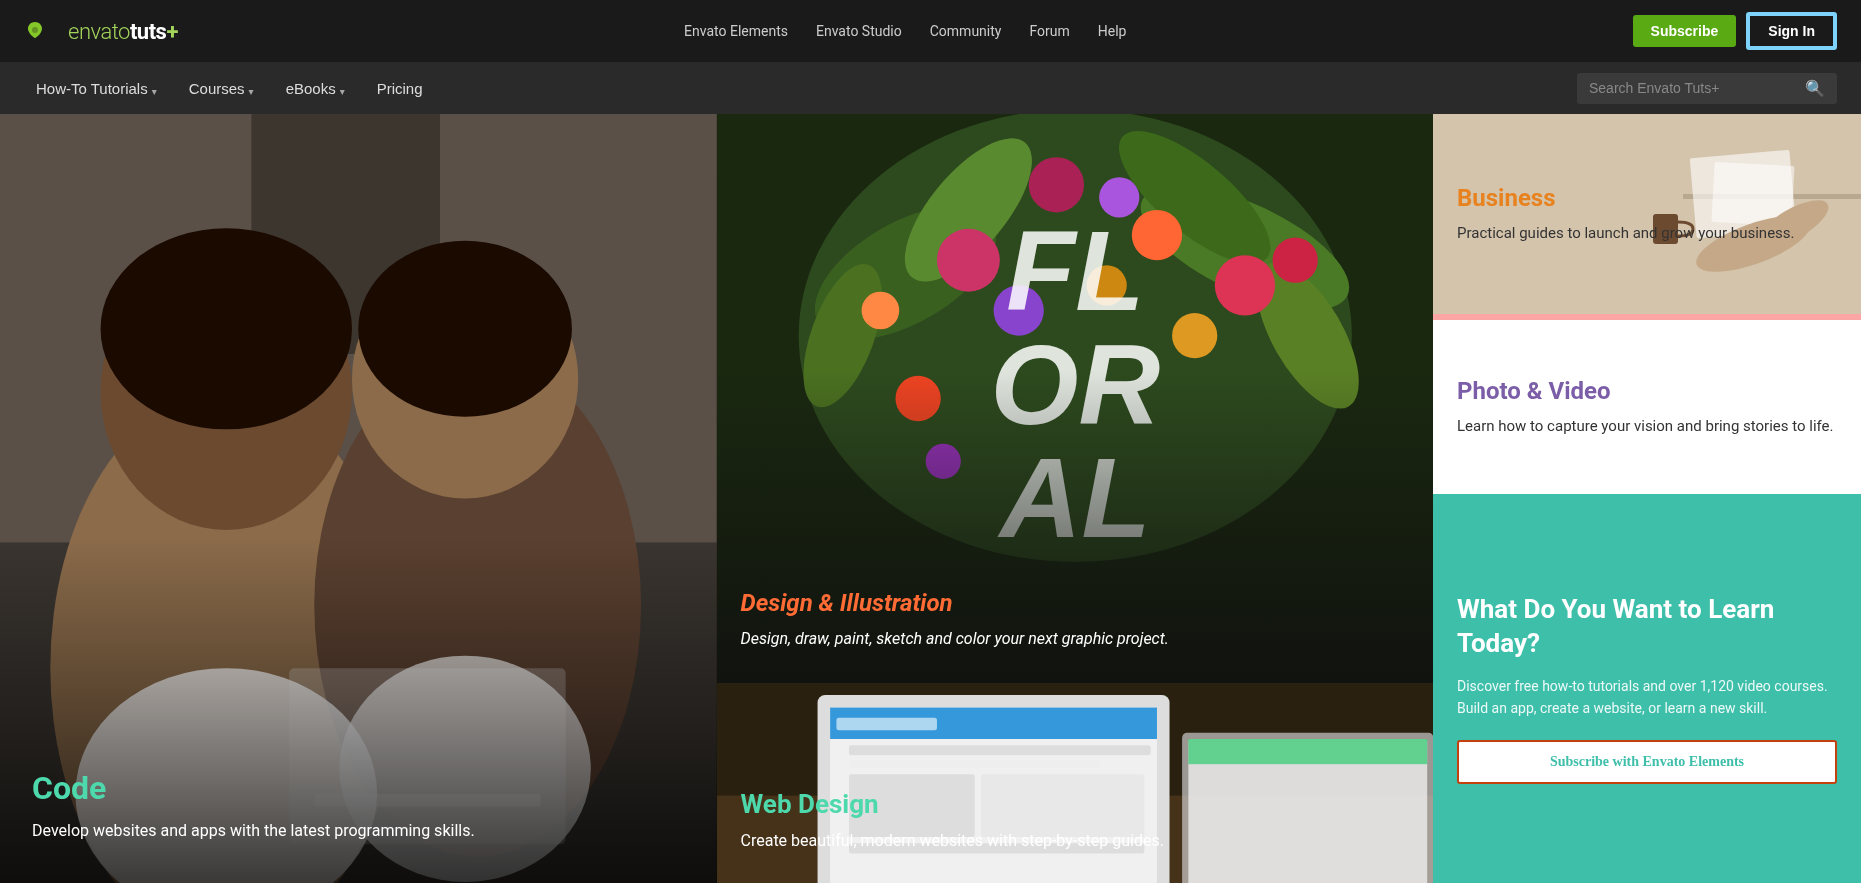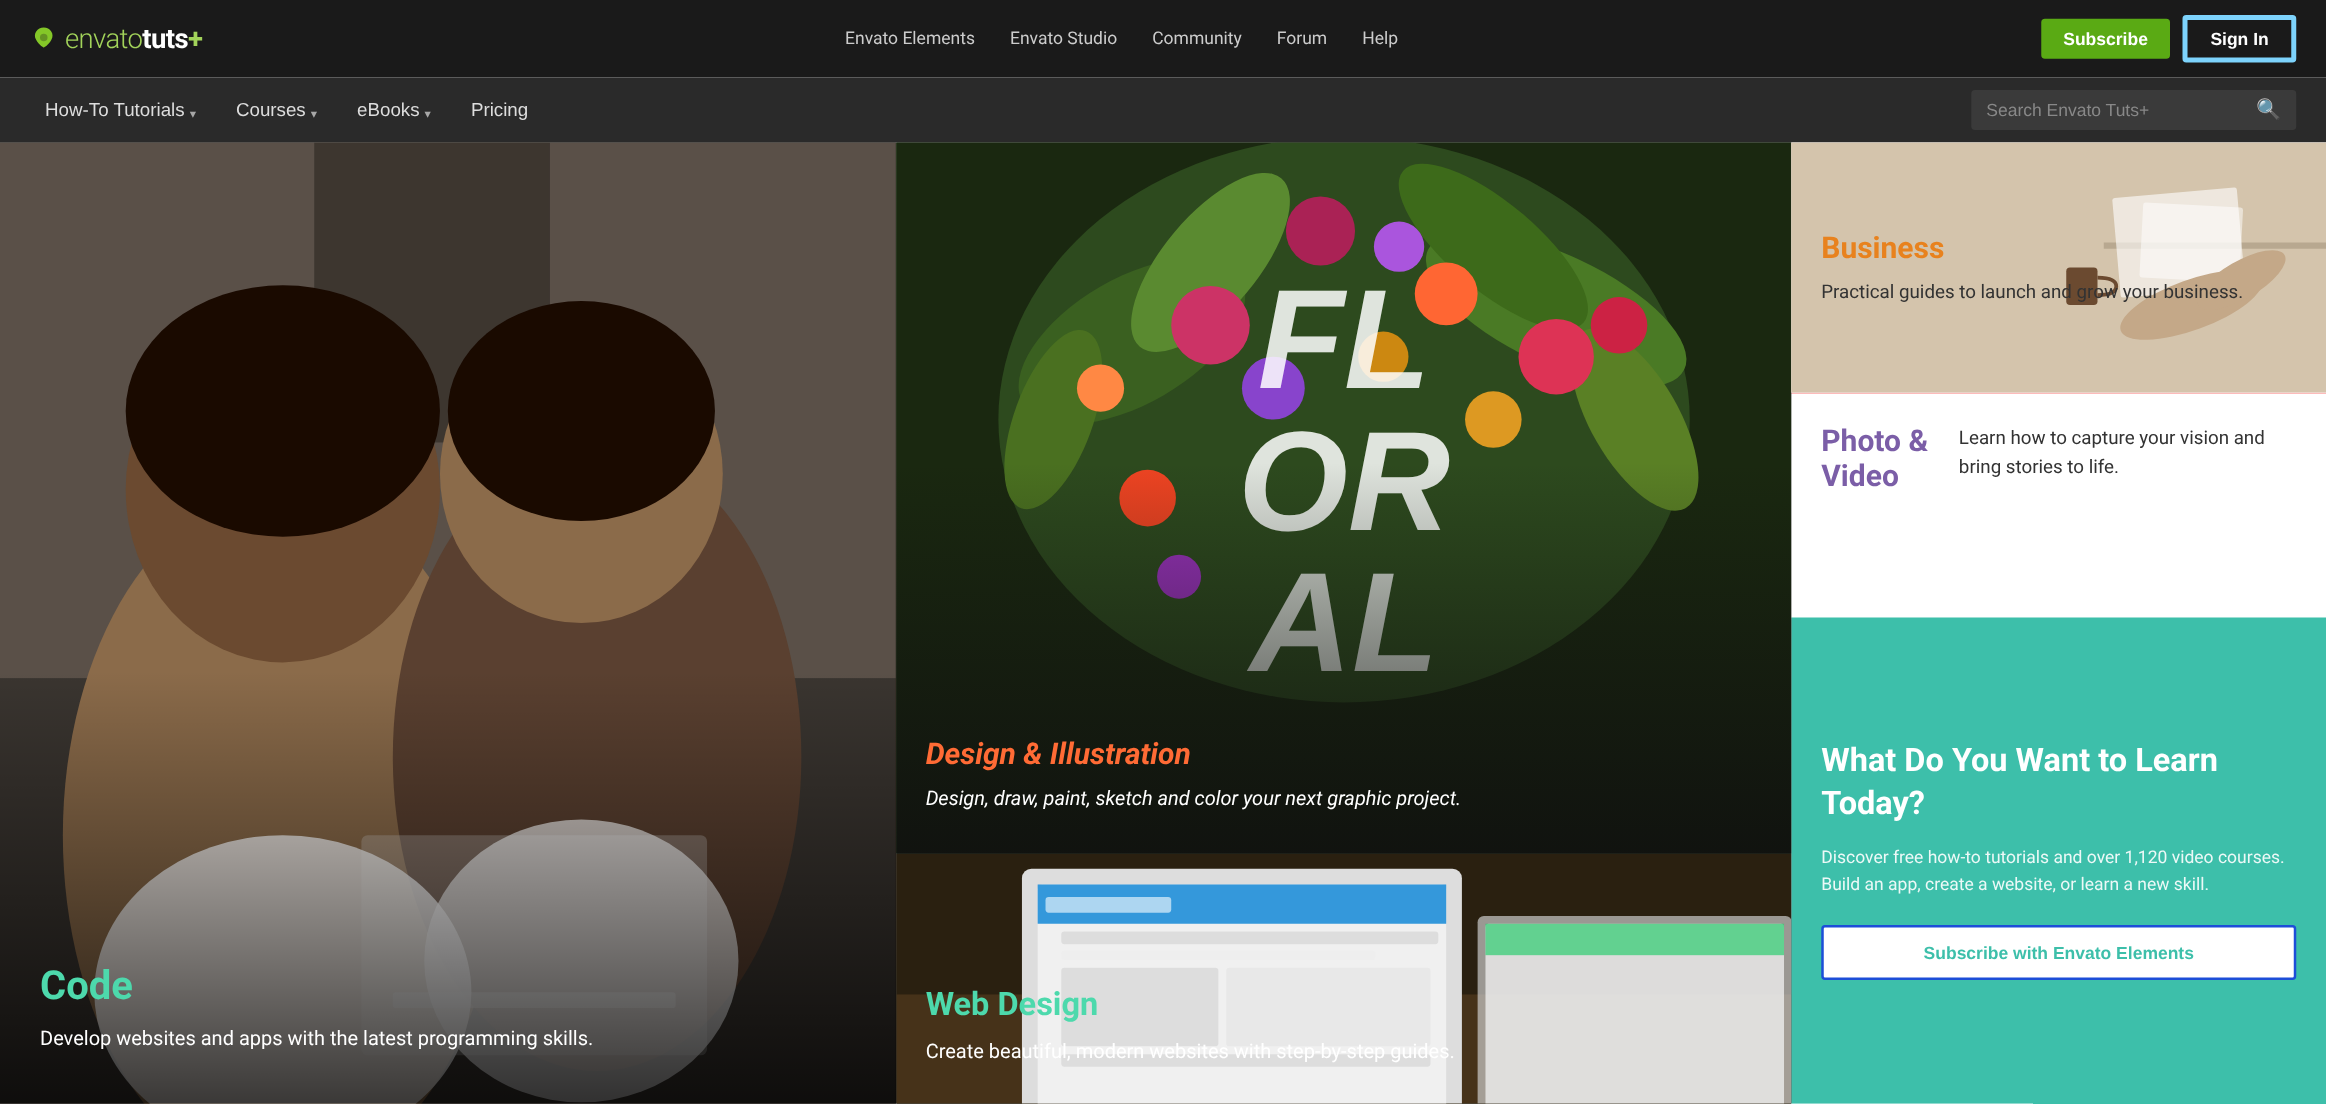--- a/index.html
+++ b/index.html
@@ -10,21 +10,21 @@
       background: #1a1a1a;
       display: flex;
       align-items: center;
       justify-content: space-between;
       padding: 0 24px;
       height: 62px;
     }
     .logo {
       display: flex;
       align-items: center;
-      gap: 0;
+      gap: 16px;
       text-decoration: none;
       text-align: right;
     }
     .logo-leaf {
       width: 22px;
       height: 22px;
       margin-right: 6px;
     }
     .logo-text {
       font-size: 22px;
@@ -293,24 +293,24 @@
       font-size: 15px;
       color: #333;
       line-height: 1.5;
     }
 
     
     .panel-photo {
       background: #fff;
       flex: 0 0 180px;
       display: flex;
-      flex-direction: row;
+      flex-direction: column;
       justify-content: center;
       padding: 24px;
-      border-top: 1px solid #fca5a5;
+      border-top: 6px solid #fca5a5;
     }
     .panel-title-photo {
       font-size: 24px;
       font-weight: 700;
       color: #7b5ea7;
       margin-bottom: 10px;
     }
 
     
     .panel-cta {
@@ -330,27 +330,28 @@
     }
     .panel-cta-desc {
       font-size: 14px;
       color: rgba(255,255,255,0.9);
       line-height: 1.6;
       margin-bottom: 20px;
     }
     .btn-cta {
       background: #fff;
       color: #3dbfaa;
-      border: 2px solid #1d4ed8;
+      border: 2px solid #c2410c;
       padding: 12px 20px;
       border-radius: 3px;
       font-size: 14px;
       font-weight: 600;
       cursor: pointer;
       text-align: center;
+      font-family: Liberation Serif, serif;
     }
   </style>
 </head>
 <body>
 
 <nav class="top-nav">
   <a class="logo" href="#">
     <svg class="logo-leaf" viewBox="0 0 22 22" fill="none">
       <path d="M11 2C6 2 2 7 5 12C7 16 11 18 11 18C11 18 15 16 17 12C20 7 16 2 11 2Z" fill="#84c728"></path>
       <circle cx="11" cy="10" r="3" fill="#1a1a1a" opacity="0.3"></circle>

